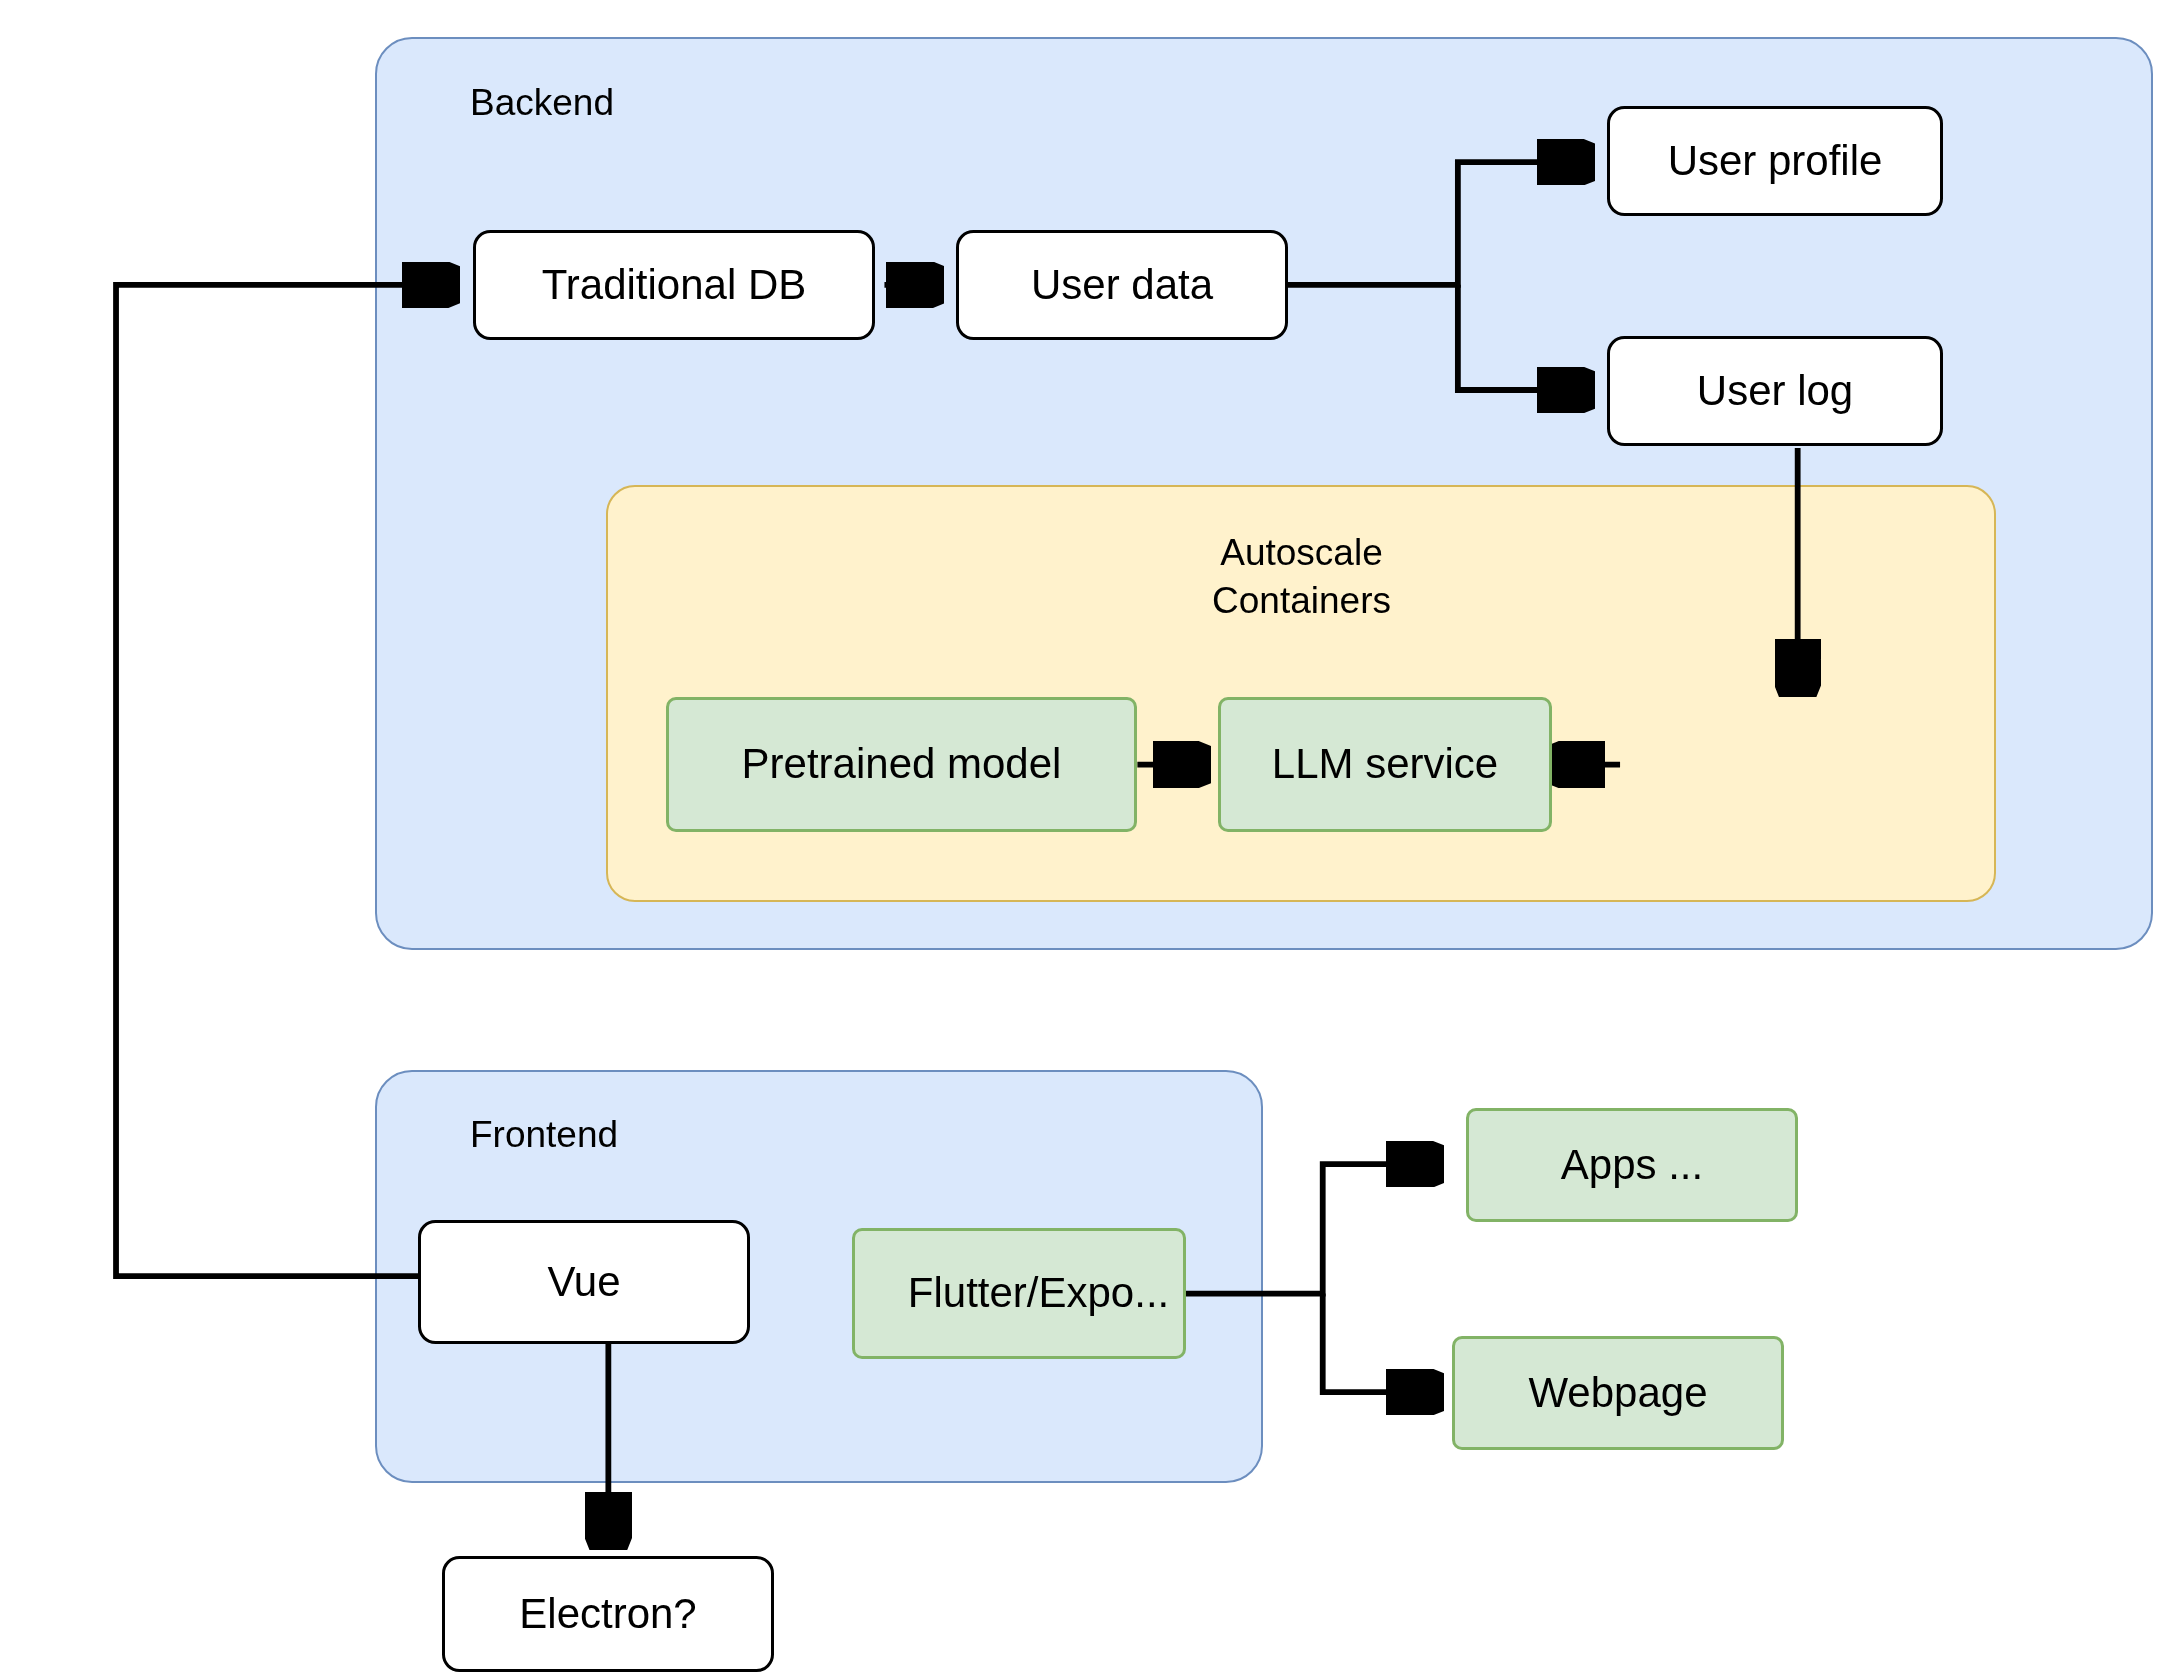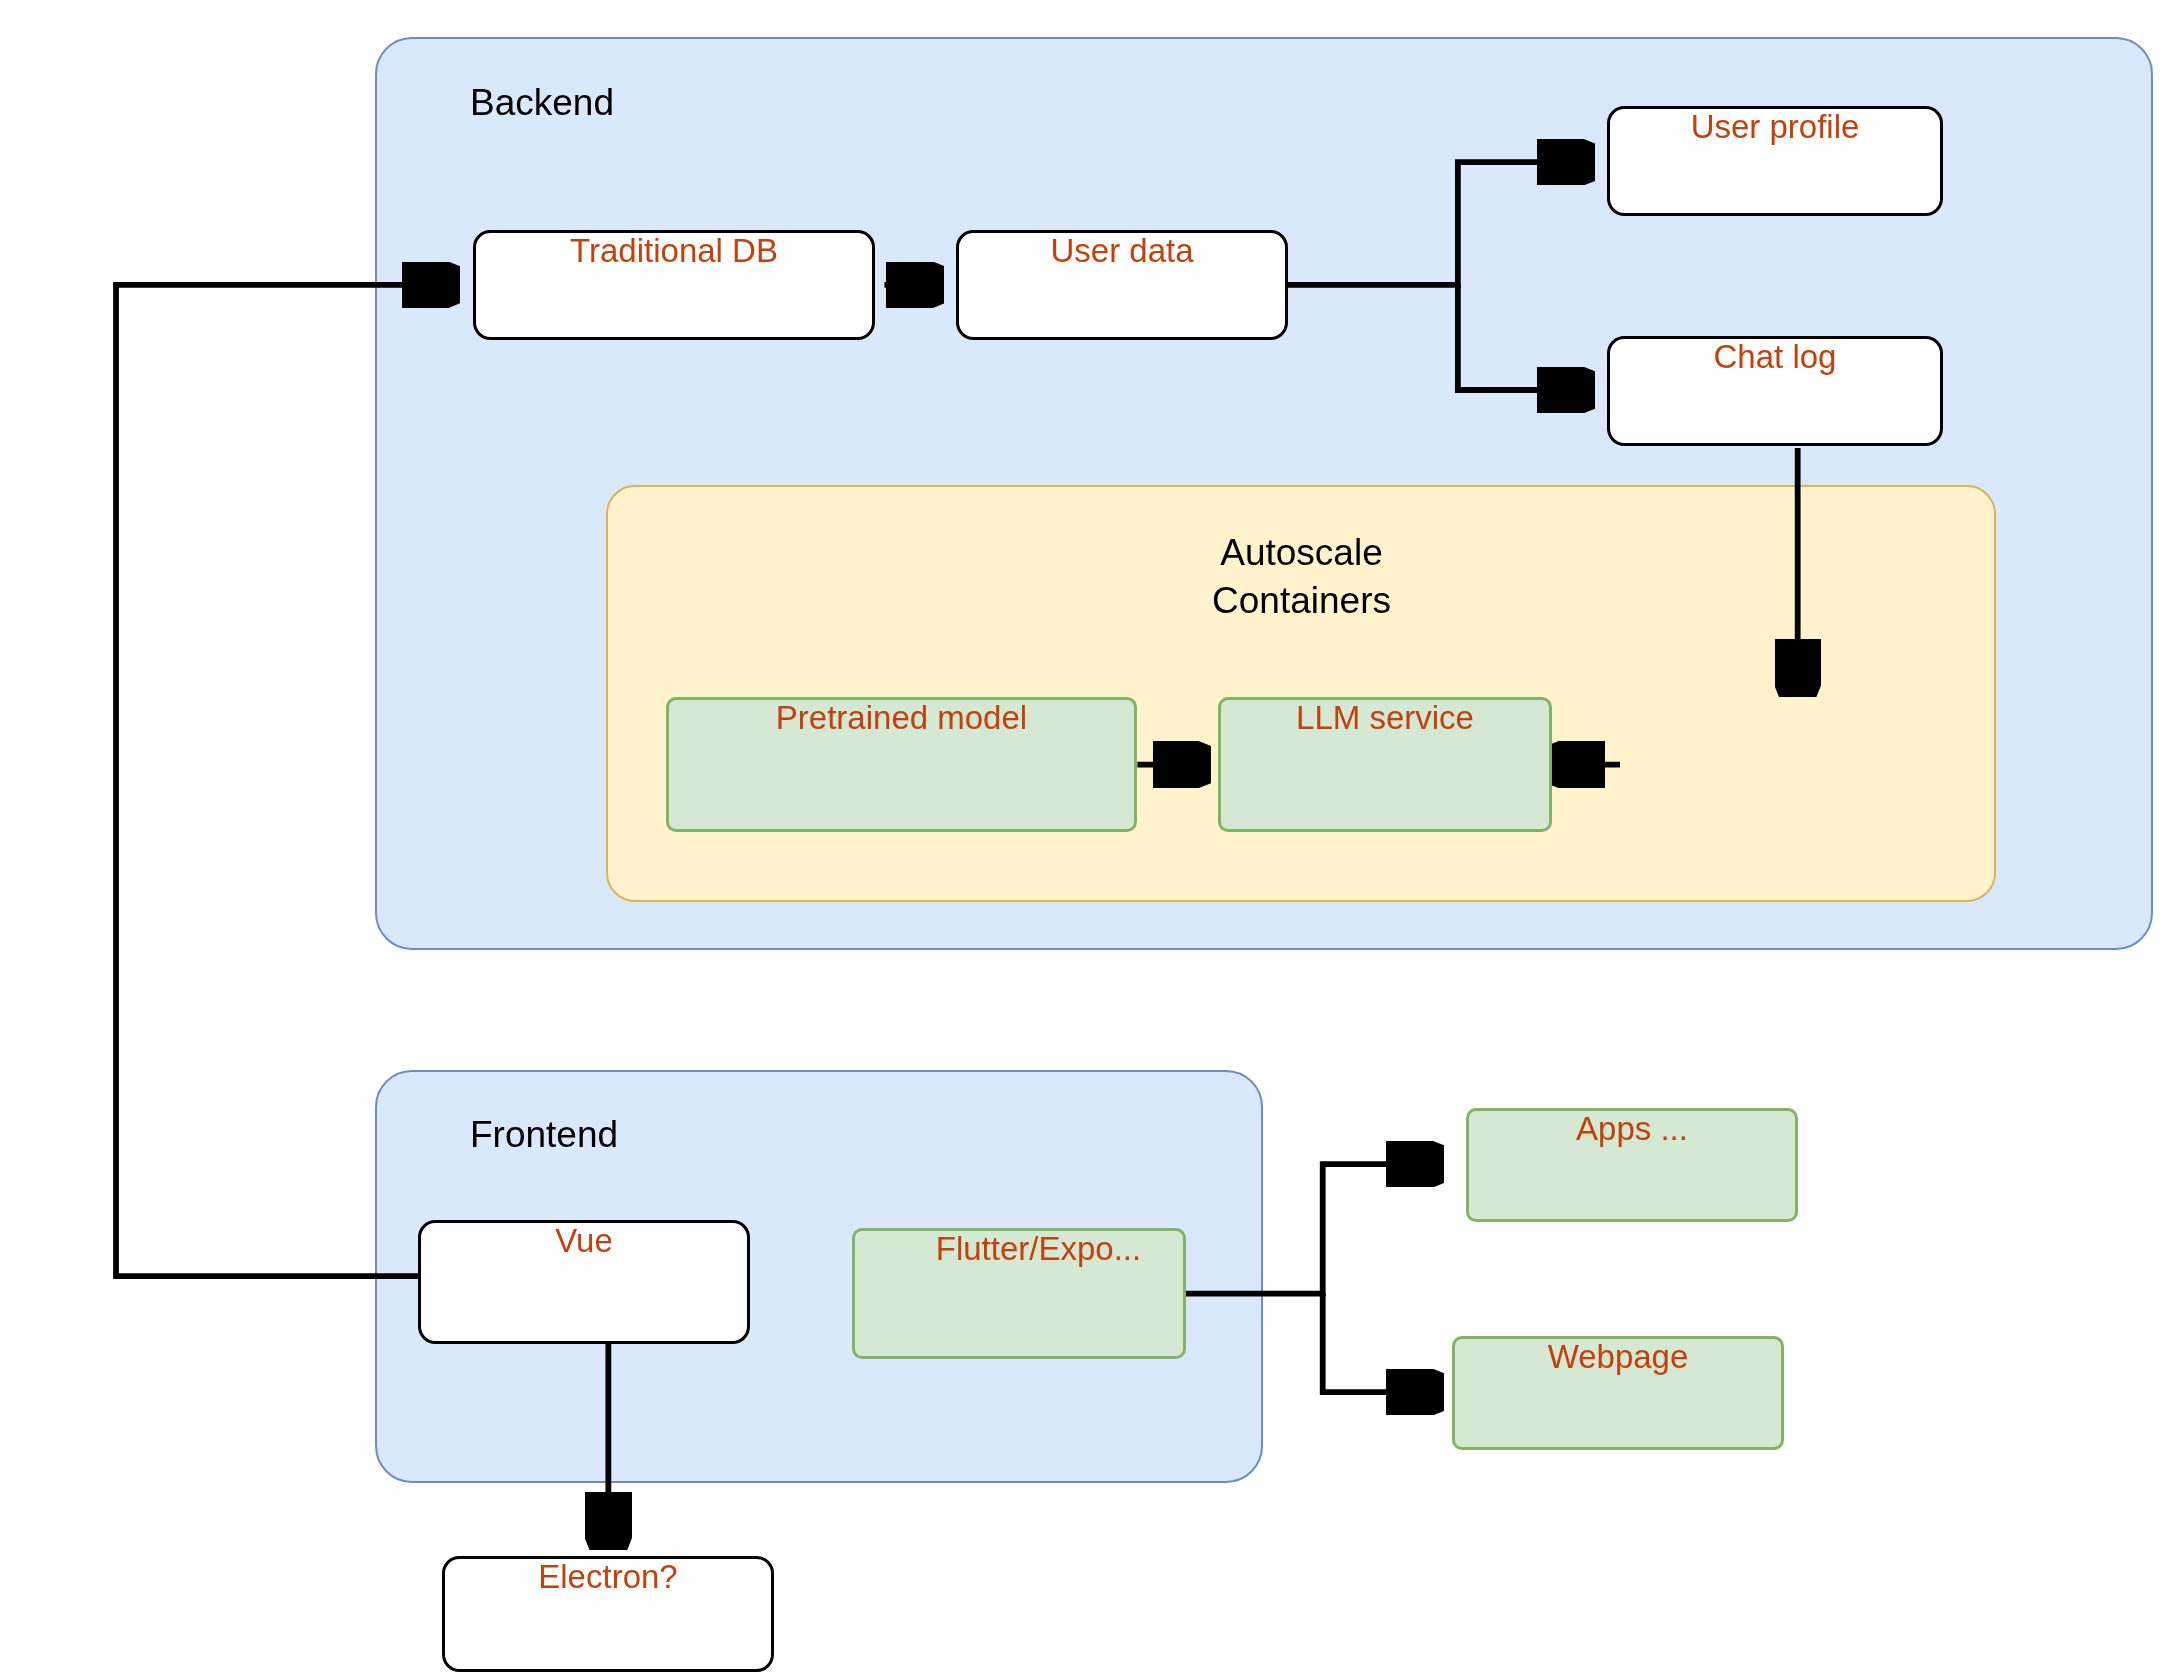--- a/index.html
+++ b/index.html
@@ -40,25 +40,25 @@
     line-height: 44px;
     white-space: nowrap;
   }
   .group-label.centered {
     text-align: center;
   }
   .node {
     position: absolute;
     box-sizing: border-box;
     display: flex;
-    align-items: flex-start;
+    align-items: center;
     justify-content: center;
     border-radius: 17.4px;
-    color: #c2410c;
-    font-size: 33px;
+    color: #000000;
+    font-size: 42px;
     line-height: 1.1;
     white-space: nowrap;
     text-align: center;
   }
   .node-white {
     background: #ffffff;
     border: 3.9px solid #000000;
   }
   .node-green {
     background: #d5e8d4;
@@ -134,21 +134,21 @@
 
   <div class="node node-white" style="left:956px; top:230px; width:332px; height:110px;">
     <span>User data</span>
   </div>
 
   <div class="node node-white" style="left:1607px; top:106px; width:336px; height:110px;">
     <span>User profile</span>
   </div>
 
   <div class="node node-white" style="left:1607px; top:336px; width:336px; height:110px;">
-    <span>Chat log</span>
+    <span>User log</span>
   </div>
 
   <div class="node node-green" style="left:666px; top:697px; width:471px; height:135px;">
     <span>Pretrained model</span>
   </div>
 
   <div class="node node-green" style="left:1218px; top:697px; width:334px; height:135px;">
     <span>LLM service</span>
   </div>
 

